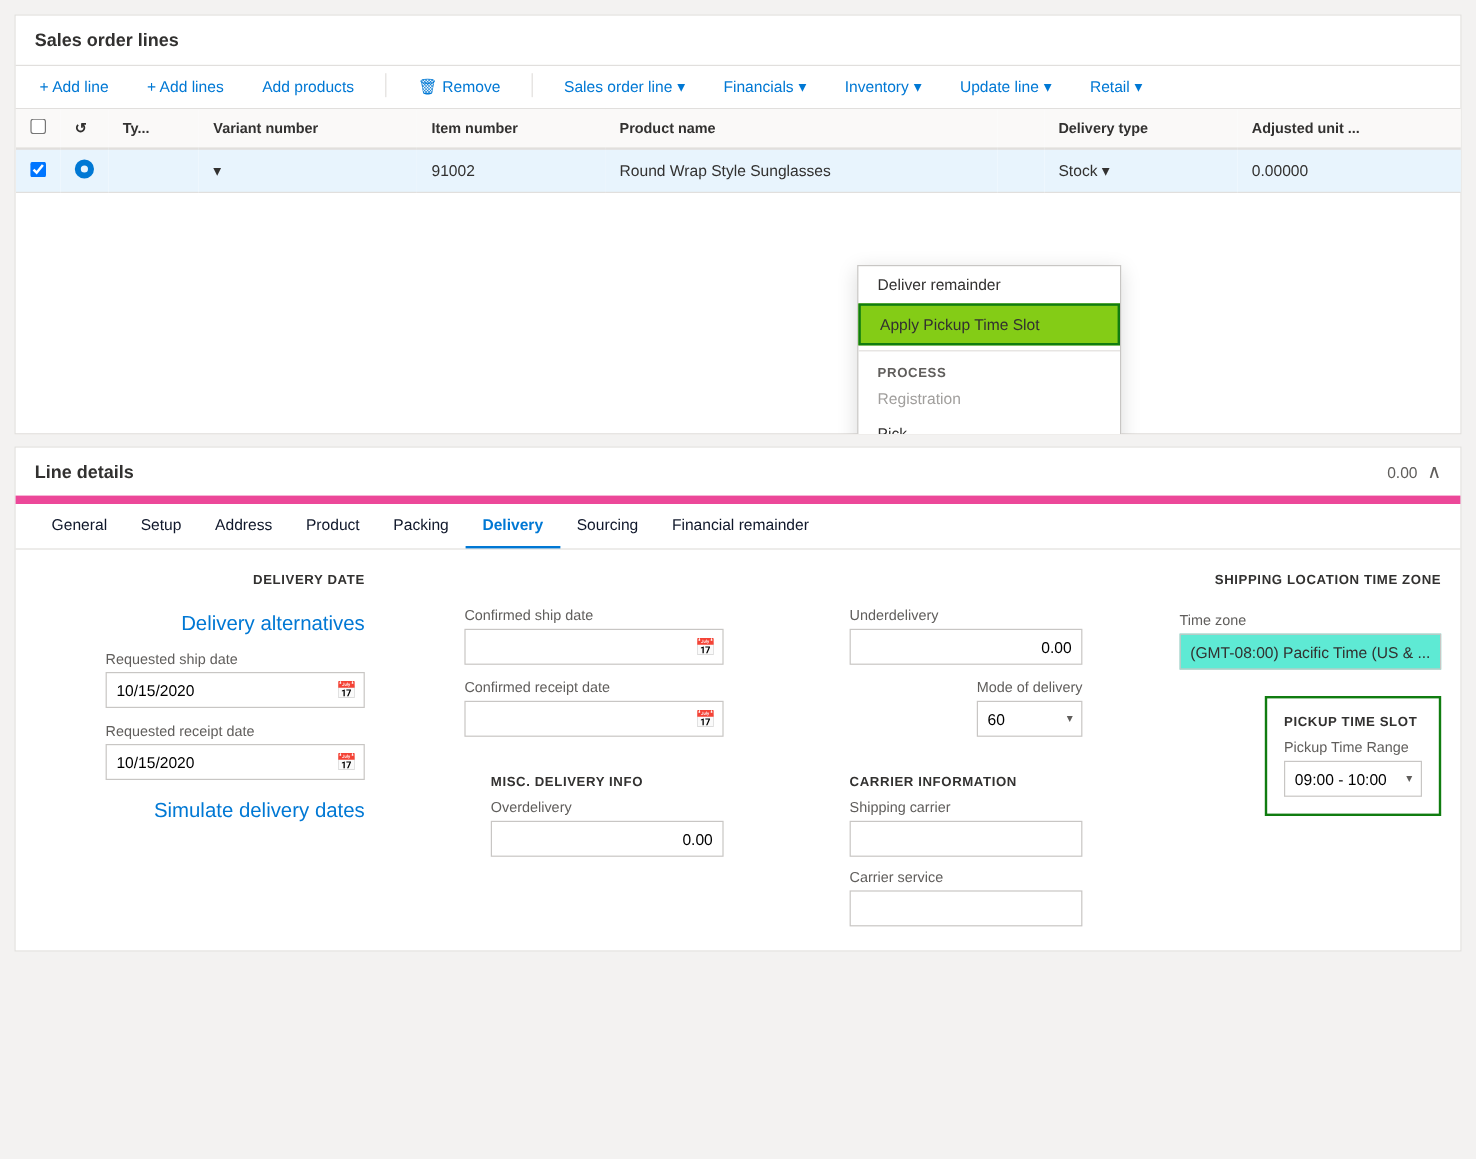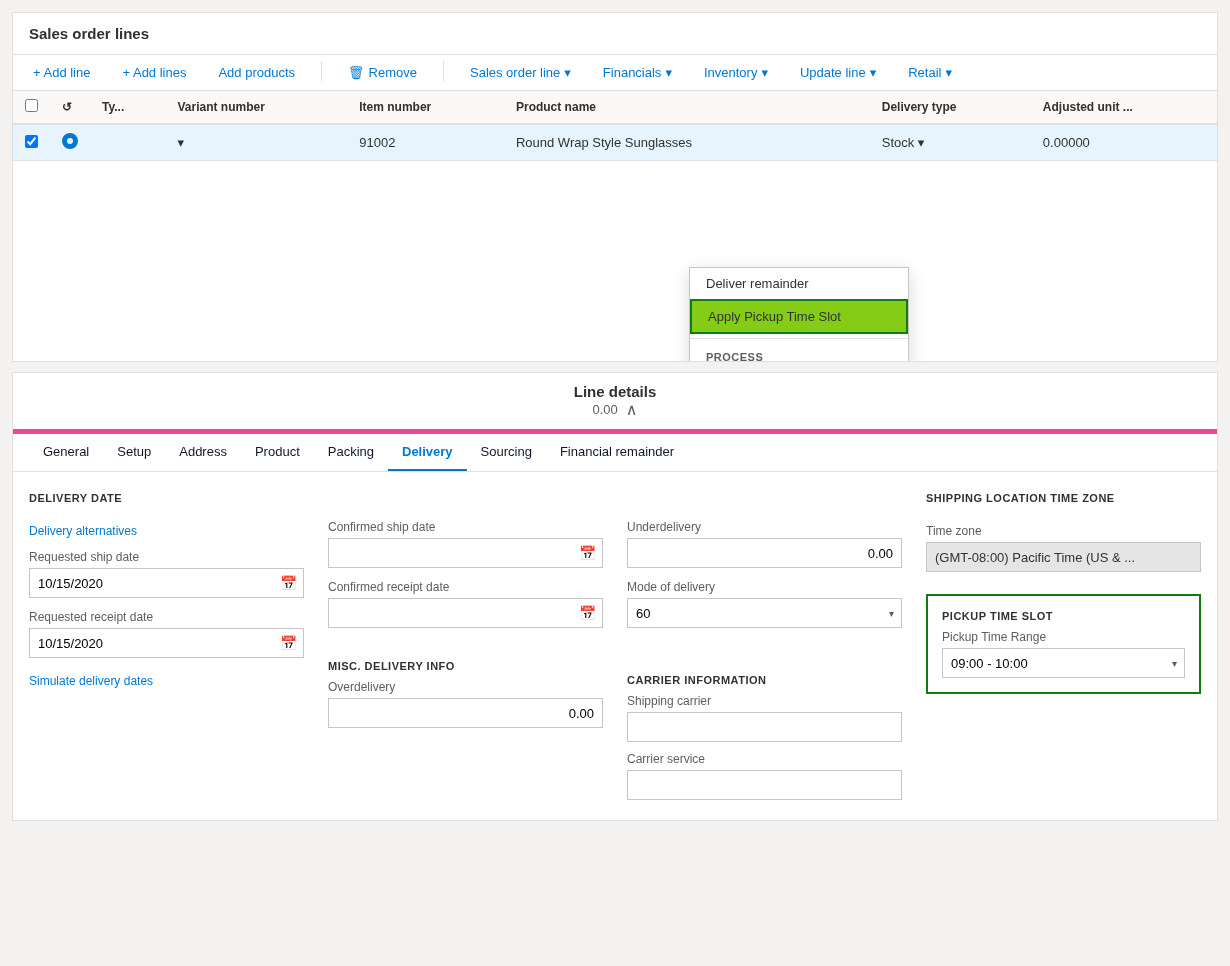--- a/index.html
+++ b/index.html
@@ -19,54 +19,54 @@
     
     .table-container { overflow-x: auto; position: relative; }
     table { width: 100%; border-collapse: collapse; font-size: 13px; }
     th { background: #faf9f8; font-weight: 600; padding: 8px 12px; text-align: left; border-bottom: 2px solid #e1dfdd; white-space: nowrap; color: #323130; font-size: 12px; }
     td { padding: 8px 12px; border-bottom: 1px solid #e1dfdd; white-space: nowrap; }
     tr.selected td { background: #e8f4fd; }
     .col-check { width: 32px; }
     .col-radio { width: 32px; }
 
     
-    .dropdown-overlay { position: absolute; top: 130px; left: 676px; z-index: 100; margin-top: 46px; }
+    .dropdown-overlay { position: absolute; top: 130px; left: 701px; z-index: 100; }
     .dropdown-menu { background: #fff; border: 1px solid #c8c6c4; box-shadow: 0 4px 16px rgba(0,0,0,0.15); min-width: 220px; }
     .dropdown-item { padding: 8px 16px; cursor: pointer; color: #323130; font-size: 13px; }
     .dropdown-item.highlighted { background: #84cc16; border: 2px solid #107c10; color: #323130; }
     .dropdown-section { padding: 8px 16px 2px 16px; font-size: 11px; font-weight: 700; color: #605e5c; letter-spacing: 0.5px; }
     .dropdown-divider { height: 1px; background: #e1dfdd; margin: 4px 0; }
     .dropdown-item-disabled { padding: 6px 16px; color: #a19f9d; font-size: 13px; cursor: default; }
 
     
     .line-details { background: #fff; border: 1px solid #e1dfdd; }
-    .line-details-header { display: flex; align-items: center; padding: 10px 16px; border-bottom: 5px solid #ec4899; flex-direction: column; }
+    .line-details-header { display: flex; align-items: center; justify-content: space-between; padding: 10px 16px; border-bottom: 7px solid #ec4899; }
     .line-details-title { font-size: 15px; font-weight: 600; }
     .line-details-meta { display: flex; align-items: center; gap: 8px; color: #605e5c; font-size: 13px; }
 
     
     .tabs { display: flex; gap: 0; border-bottom: 1px solid #e1dfdd; padding: 0 16px; }
     .tab { padding: 10px 14px; cursor: pointer; font-size: 13px; color: #0f172a; border-bottom: 2px solid transparent; white-space: nowrap; }
     .tab.active { color: #0078d4; border-bottom: 2px solid #0078d4; font-weight: 600; }
 
     
     .form-content { padding: 20px 16px; }
 
     .form-section-title { font-size: 11px; font-weight: 700; color: #323130; letter-spacing: 0.5px; text-transform: uppercase; margin-bottom: 8px; }
-    .form-col { display: flex; flex-direction: column; gap: 12px; }
+    .form-col { display: flex; flex-direction: column; gap: 12px; align-items: flex-end; }
 
     .field-group { display: flex; flex-direction: column; gap: 4px; }
     .field-label { font-size: 12px; color: #605e5c; }
     .field-input-wrapper { display: flex; align-items: center; position: relative; }
     .field-input-wrapper input { border: 1px solid #c8c6c4; padding: 4px 8px; font-size: 13px; height: 30px; width: 100%; }
     .field-input-wrapper .cal-icon { position: absolute; right: 6px; color: #605e5c; font-size: 14px; }
     .field-select-wrapper { display: flex; align-items: center; position: relative; }
     .field-select-wrapper .chevron { position: absolute; right: 8px; color: #605e5c; font-size: 10px; pointer-events: none; }
 
-    .link-btn { color: #0078d4; font-size: 12px; cursor: pointer; background: none; border: none; text-align: left; padding: 0; }
+    .link-btn { color: #0078d4; font-size: 17px; cursor: pointer; background: none; border: none; text-align: left; padding: 0; }
 
     
     .pickup-slot-box { border: 2px solid #107c10; padding: 14px; background: #fff; }
 
     
     .radio-circle { width: 16px; height: 16px; border-radius: 50%; border: 1px solid #c8c6c4; display: inline-block; }
     .radio-circle.selected { border: 5px solid #0078d4; }
   </style>
 </head>
 <body>
@@ -245,39 +245,39 @@
           <div class="field-group">
             <label class="field-label">Mode of delivery</label>
             <div class="field-select-wrapper">
               <select style="border:1px solid #c8c6c4;padding:4px 28px 4px 8px;font-size:13px;height:30px;width:100%;appearance:none;background:#fff;">
                 <option>60</option>
               </select>
               <span class="chevron">▾</span>
             </div>
           </div>
 
-          <div style="margin-top: 34px;">
+          <div style="margin-top: 20px;">
             <div class="form-section-title">CARRIER INFORMATION</div>
             <div class="field-group">
               <label class="field-label">Shipping carrier</label>
               <input type="text" value="" style="border: 1px solid rgb(200, 198, 196); padding: 4px 8px; font-size: 13px; height: 30px; width: 100%;">
             </div>
             <div class="field-group" style="margin-top:10px;">
               <label class="field-label">Carrier service</label>
               <input type="text" value="" style="border: 1px solid rgb(200, 198, 196); padding: 4px 8px; font-size: 13px; height: 30px; width: 100%;">
             </div>
           </div>
         </div>
 
         <div class="form-col">
           <div class="form-section-title">SHIPPING LOCATION TIME ZONE</div>
 
           <div class="field-group">
             <label class="field-label">Time zone</label>
-            <div style="border:1px solid #c8c6c4;padding:4px 8px;font-size:13px;height:30px;width:100%;background:#e5e5e5;display:flex;align-items:center;overflow:hidden;">
+            <div style="border:1px solid #c8c6c4;padding:4px 8px;font-size:13px;height:30px;width:100%;background:#5eead4;display:flex;align-items:center;overflow:hidden;">
               <span>(GMT-08:00) Pacific Time (US &amp; ...</span>
             </div>
           </div>
 
           <div class="pickup-slot-box" style="margin-top: 10px;">
             <div class="form-section-title">PICKUP TIME SLOT</div>
             <div class="field-group" style="margin-top:4px;">
               <label class="field-label">Pickup Time Range</label>
               <div class="field-select-wrapper">
                 <select style="border:1px solid #c8c6c4;padding:4px 28px 4px 8px;font-size:13px;height:30px;width:100%;appearance:none;background:#fff;">

